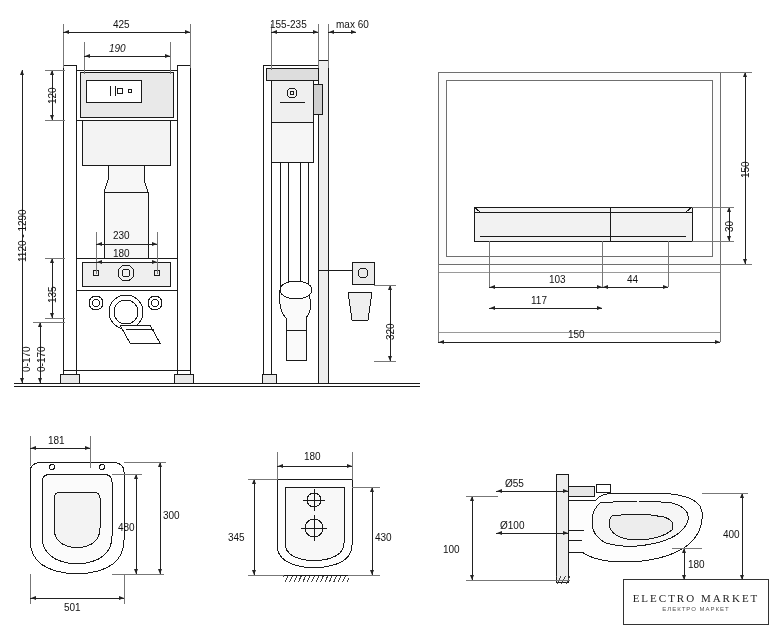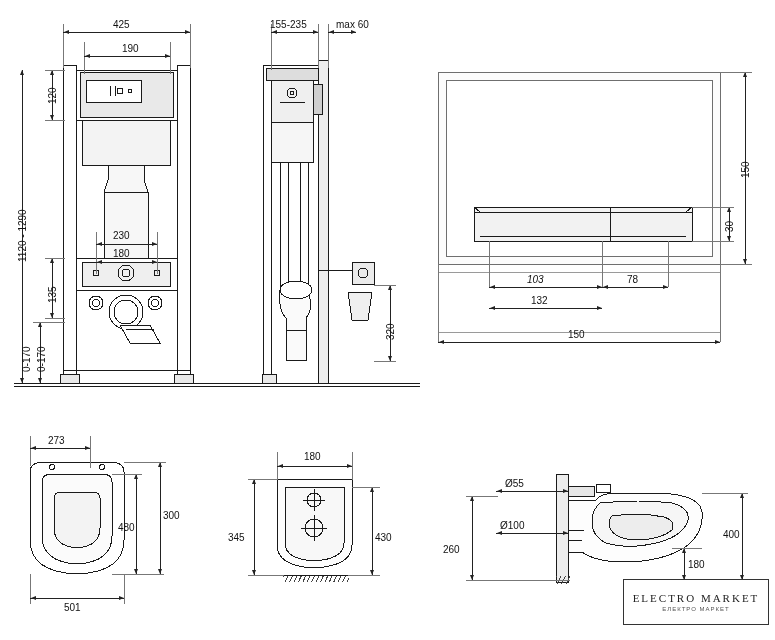--- a/index.html
+++ b/index.html
@@ -152,21 +152,21 @@
   <div class="dim dimh" style="left:63px;top:32px;width:127px;"></div>
   <div class="arrowL" style="left:64px;top:29.5px;"></div>
   <div class="arrowR" style="left:185px;top:29.5px;"></div>
   <div class="lbl" style="left:113px;top:20px;">425</div>
 
   <div class="ext" style="left:84px;top:42px;width:1px;height:32px;"></div>
   <div class="ext" style="left:170px;top:42px;width:1px;height:32px;"></div>
   <div class="dim dimh" style="left:84px;top:56px;width:86px;"></div>
   <div class="arrowL" style="left:85px;top:53.5px;"></div>
   <div class="arrowR" style="left:165px;top:53.5px;"></div>
-  <div class="lbl" style="left:122px;top:44px;">190</div>
+  <div class="lbl" style="left:109px;top:44px;font-style:italic;">190</div>
 
   <div class="dim dimv" style="left:52px;top:70px;height:50px;"></div>
   <div class="arrowU" style="left:49.5px;top:70px;"></div>
   <div class="arrowD" style="left:49.5px;top:115px;"></div>
   <div class="ext" style="left:45px;top:70px;width:20px;height:1px;"></div>
   <div class="ext" style="left:45px;top:120px;width:20px;height:1px;"></div>
   <div class="lbl rot" style="left:48px;top:104px;">120</div>
 
   <div class="dim dimv" style="left:22px;top:70px;height:313px;"></div>
   <div class="arrowU" style="left:19.5px;top:70px;"></div>
@@ -231,46 +231,46 @@
   <div class="arrowD" style="left:726.5px;top:236px;"></div>
   <div class="ext" style="left:692px;top:207px;width:42px;height:1px;"></div>
   <div class="ext" style="left:692px;top:241px;width:42px;height:1px;"></div>
   <div class="lbl rot" style="left:725px;top:232px;">30</div>
 
   <div class="ext" style="left:489px;top:241px;width:1px;height:46px;"></div>
   <div class="ext" style="left:602px;top:241px;width:1px;height:46px;"></div>
   <div class="dim dimh" style="left:489px;top:287px;width:113px;"></div>
   <div class="arrowL" style="left:490px;top:284.5px;"></div>
   <div class="arrowR" style="left:597px;top:284.5px;"></div>
-  <div class="lbl" style="left:527px;top:275px;font-style:italic;">103</div>
+  <div class="lbl" style="left:549px;top:275px;">103</div>
 
   <div class="ext" style="left:668px;top:241px;width:1px;height:46px;"></div>
   <div class="dim dimh" style="left:602px;top:287px;width:66px;"></div>
   <div class="arrowL" style="left:603px;top:284.5px;"></div>
   <div class="arrowR" style="left:663px;top:284.5px;"></div>
-  <div class="lbl" style="left:627px;top:275px;">78</div>
+  <div class="lbl" style="left:627px;top:275px;">44</div>
 
   <div class="dim dimh" style="left:489px;top:308px;width:113px;"></div>
   <div class="arrowL" style="left:490px;top:305.5px;"></div>
   <div class="arrowR" style="left:597px;top:305.5px;"></div>
-  <div class="lbl" style="left:531px;top:296px;">132</div>
+  <div class="lbl" style="left:531px;top:296px;">117</div>
 
   <div class="ext" style="left:438px;top:264px;width:1px;height:78px;"></div>
   <div class="ext" style="left:720px;top:264px;width:1px;height:78px;"></div>
   <div class="dim dimh" style="left:438px;top:342px;width:282px;"></div>
   <div class="arrowL" style="left:439px;top:339.5px;"></div>
   <div class="arrowR" style="left:715px;top:339.5px;"></div>
   <div class="lbl" style="left:568px;top:330px;">150</div>
 
   <div class="ext" style="left:30px;top:436px;width:1px;height:30px;"></div>
   <div class="ext" style="left:90px;top:436px;width:1px;height:32px;"></div>
   <div class="dim dimh" style="left:30px;top:448px;width:60px;"></div>
   <div class="arrowL" style="left:31px;top:445.5px;"></div>
   <div class="arrowR" style="left:85px;top:445.5px;"></div>
-  <div class="lbl" style="left:48px;top:436px;">273</div>
+  <div class="lbl" style="left:48px;top:436px;">181</div>
 
   <div class="dim dimv" style="left:136px;top:474px;height:100px;"></div>
   <div class="arrowU" style="left:133.5px;top:474px;"></div>
   <div class="arrowD" style="left:133.5px;top:569px;"></div>
   <div class="ext" style="left:112px;top:474px;width:30px;height:1px;"></div>
   <div class="ext" style="left:112px;top:574px;width:52px;height:1px;"></div>
   <div class="lbl" style="left:118px;top:523px;">480</div>
 
   <div class="dim dimv" style="left:160px;top:462px;height:112px;"></div>
   <div class="arrowU" style="left:157.5px;top:462px;"></div>
@@ -314,21 +314,21 @@
   <div class="dim dimh" style="left:496px;top:533px;width:72px;"></div>
   <div class="arrowL" style="left:497px;top:530.5px;"></div>
   <div class="arrowR" style="left:563px;top:530.5px;"></div>
   <div class="lbl" style="left:500px;top:521px;">Ø100</div>
 
   <div class="dim dimv" style="left:472px;top:496px;height:84px;"></div>
   <div class="arrowU" style="left:469.5px;top:496px;"></div>
   <div class="arrowD" style="left:469.5px;top:575px;"></div>
   <div class="ext" style="left:466px;top:496px;width:32px;height:1px;"></div>
   <div class="ext" style="left:466px;top:580px;width:104px;height:1px;"></div>
-  <div class="lbl" style="left:443px;top:545px;">260</div>
+  <div class="lbl" style="left:443px;top:545px;">100</div>
 
   <div class="dim dimv" style="left:742px;top:493px;height:87px;"></div>
   <div class="arrowU" style="left:739.5px;top:493px;"></div>
   <div class="arrowD" style="left:739.5px;top:575px;"></div>
   <div class="ext" style="left:702px;top:493px;width:46px;height:1px;"></div>
   <div class="ext" style="left:690px;top:580px;width:58px;height:1px;"></div>
   <div class="lbl" style="left:723px;top:530px;">400</div>
 
   <div class="dim dimv" style="left:684px;top:548px;height:32px;"></div>
   <div class="arrowU" style="left:681.5px;top:548px;"></div>

